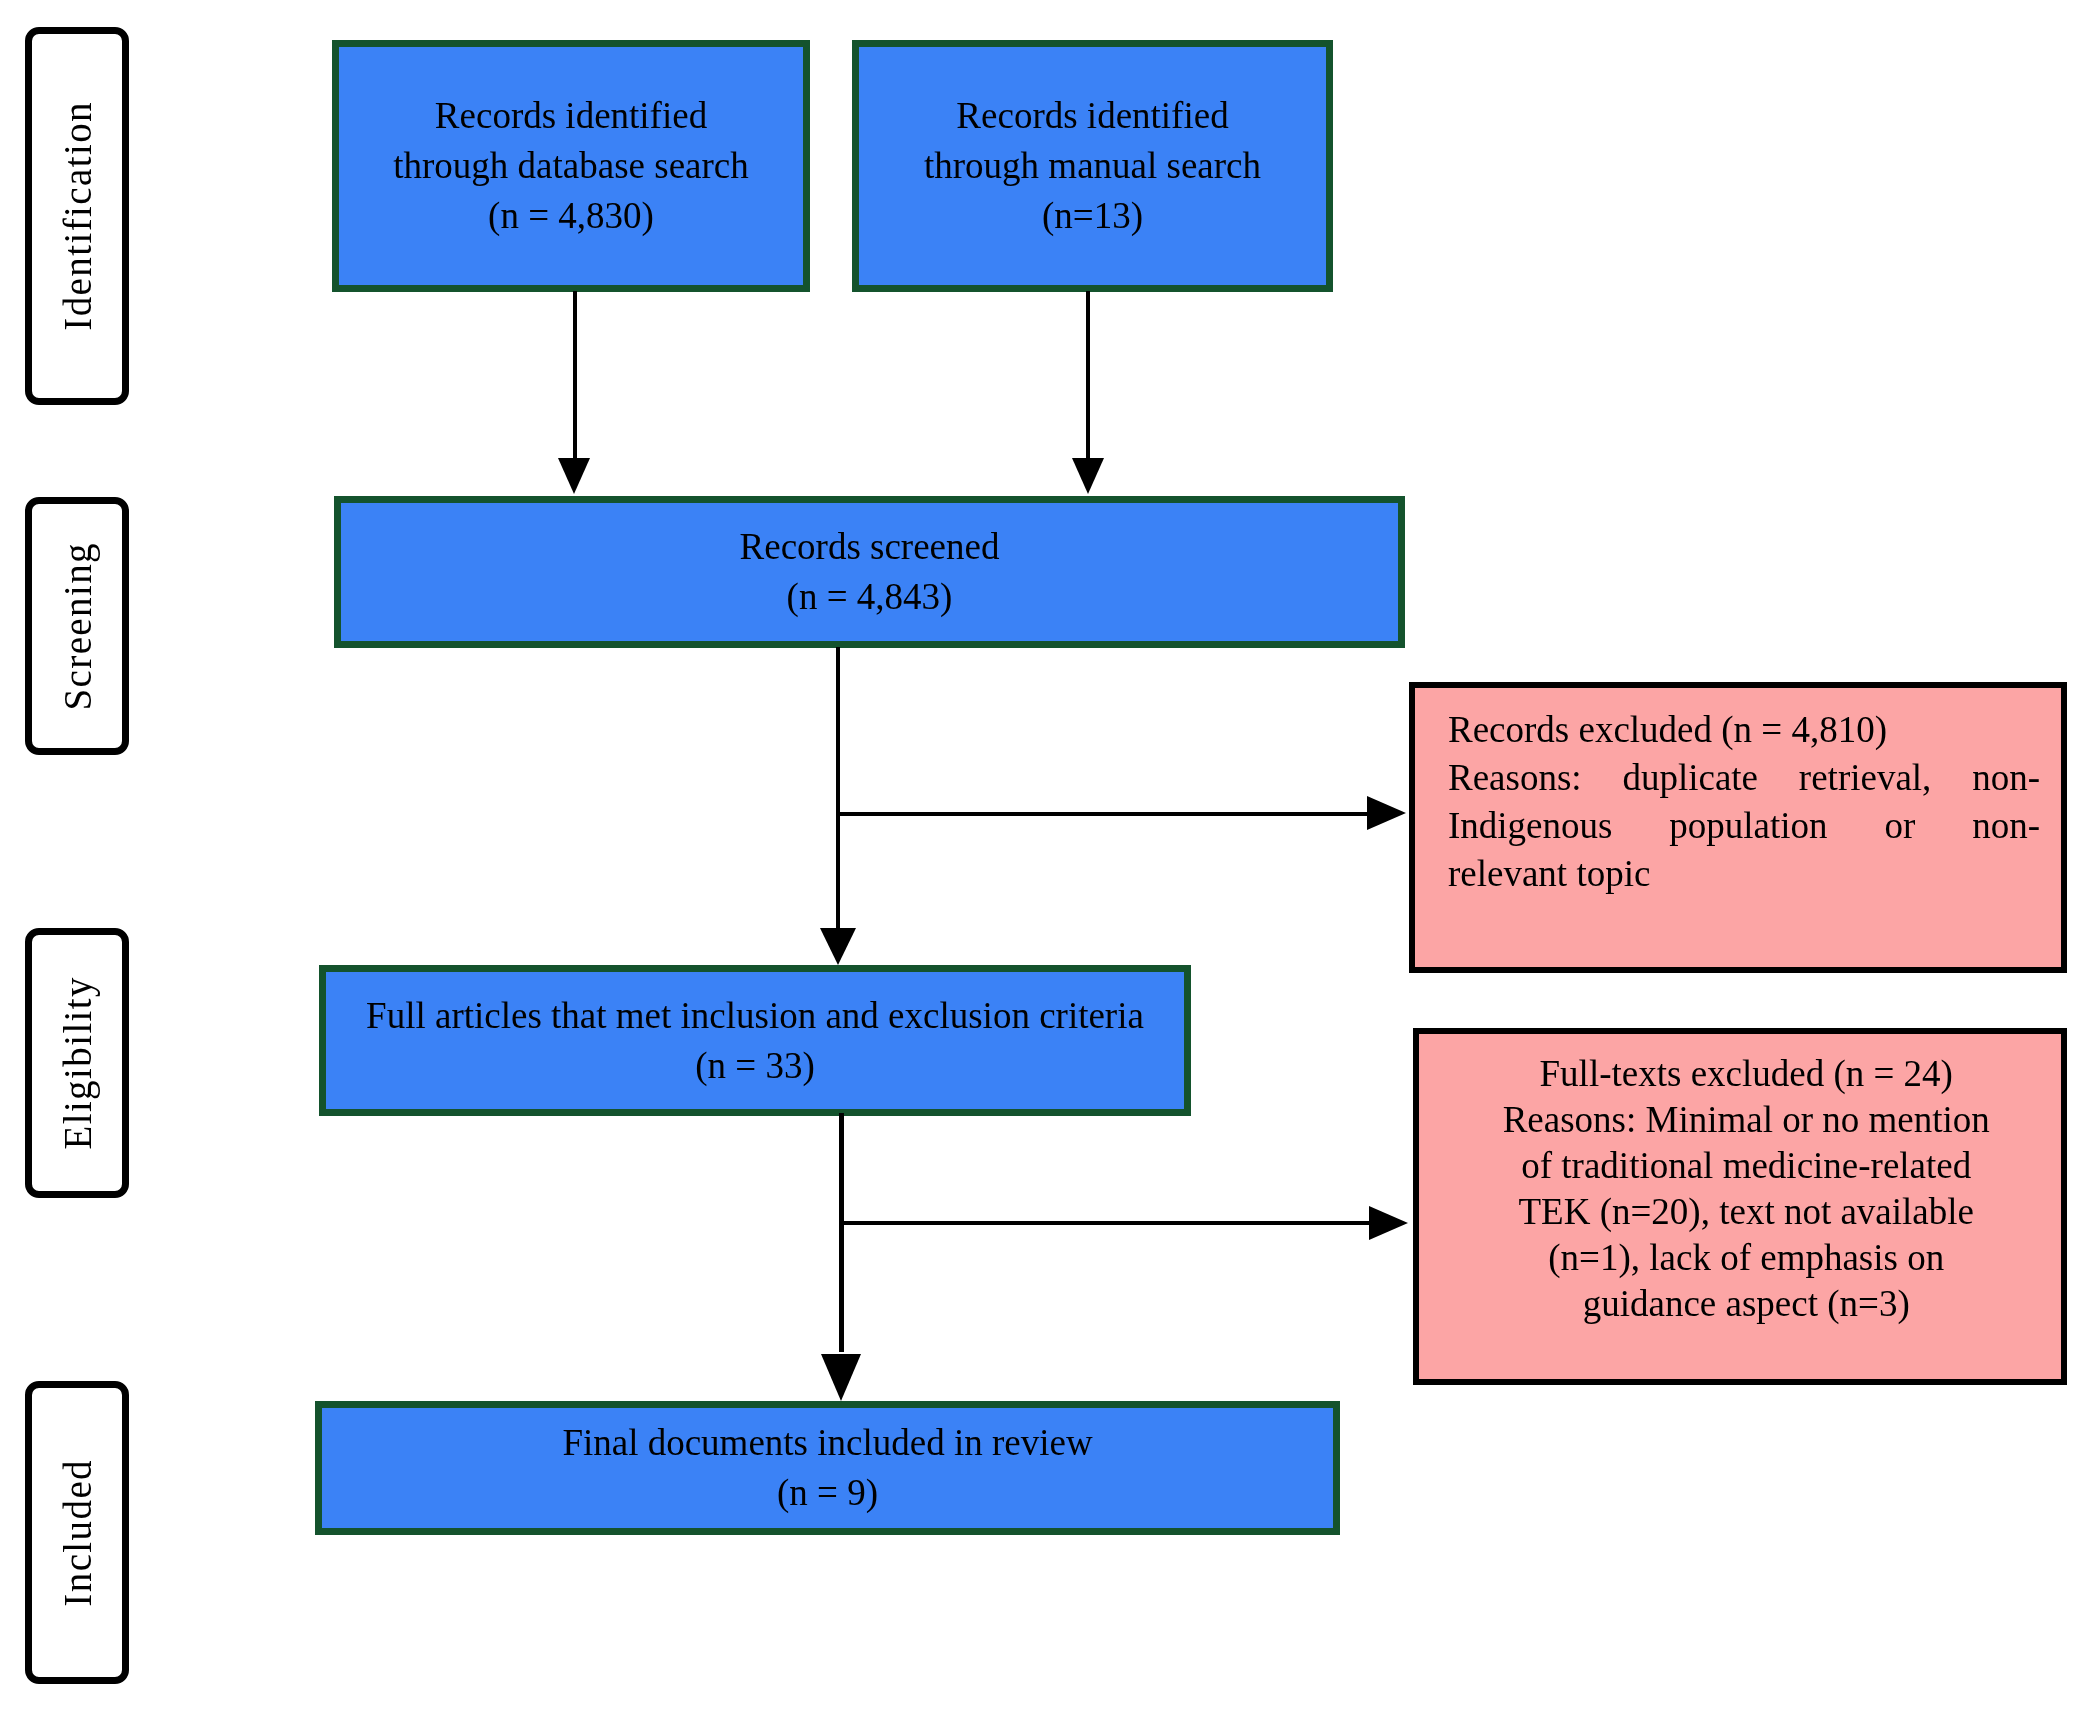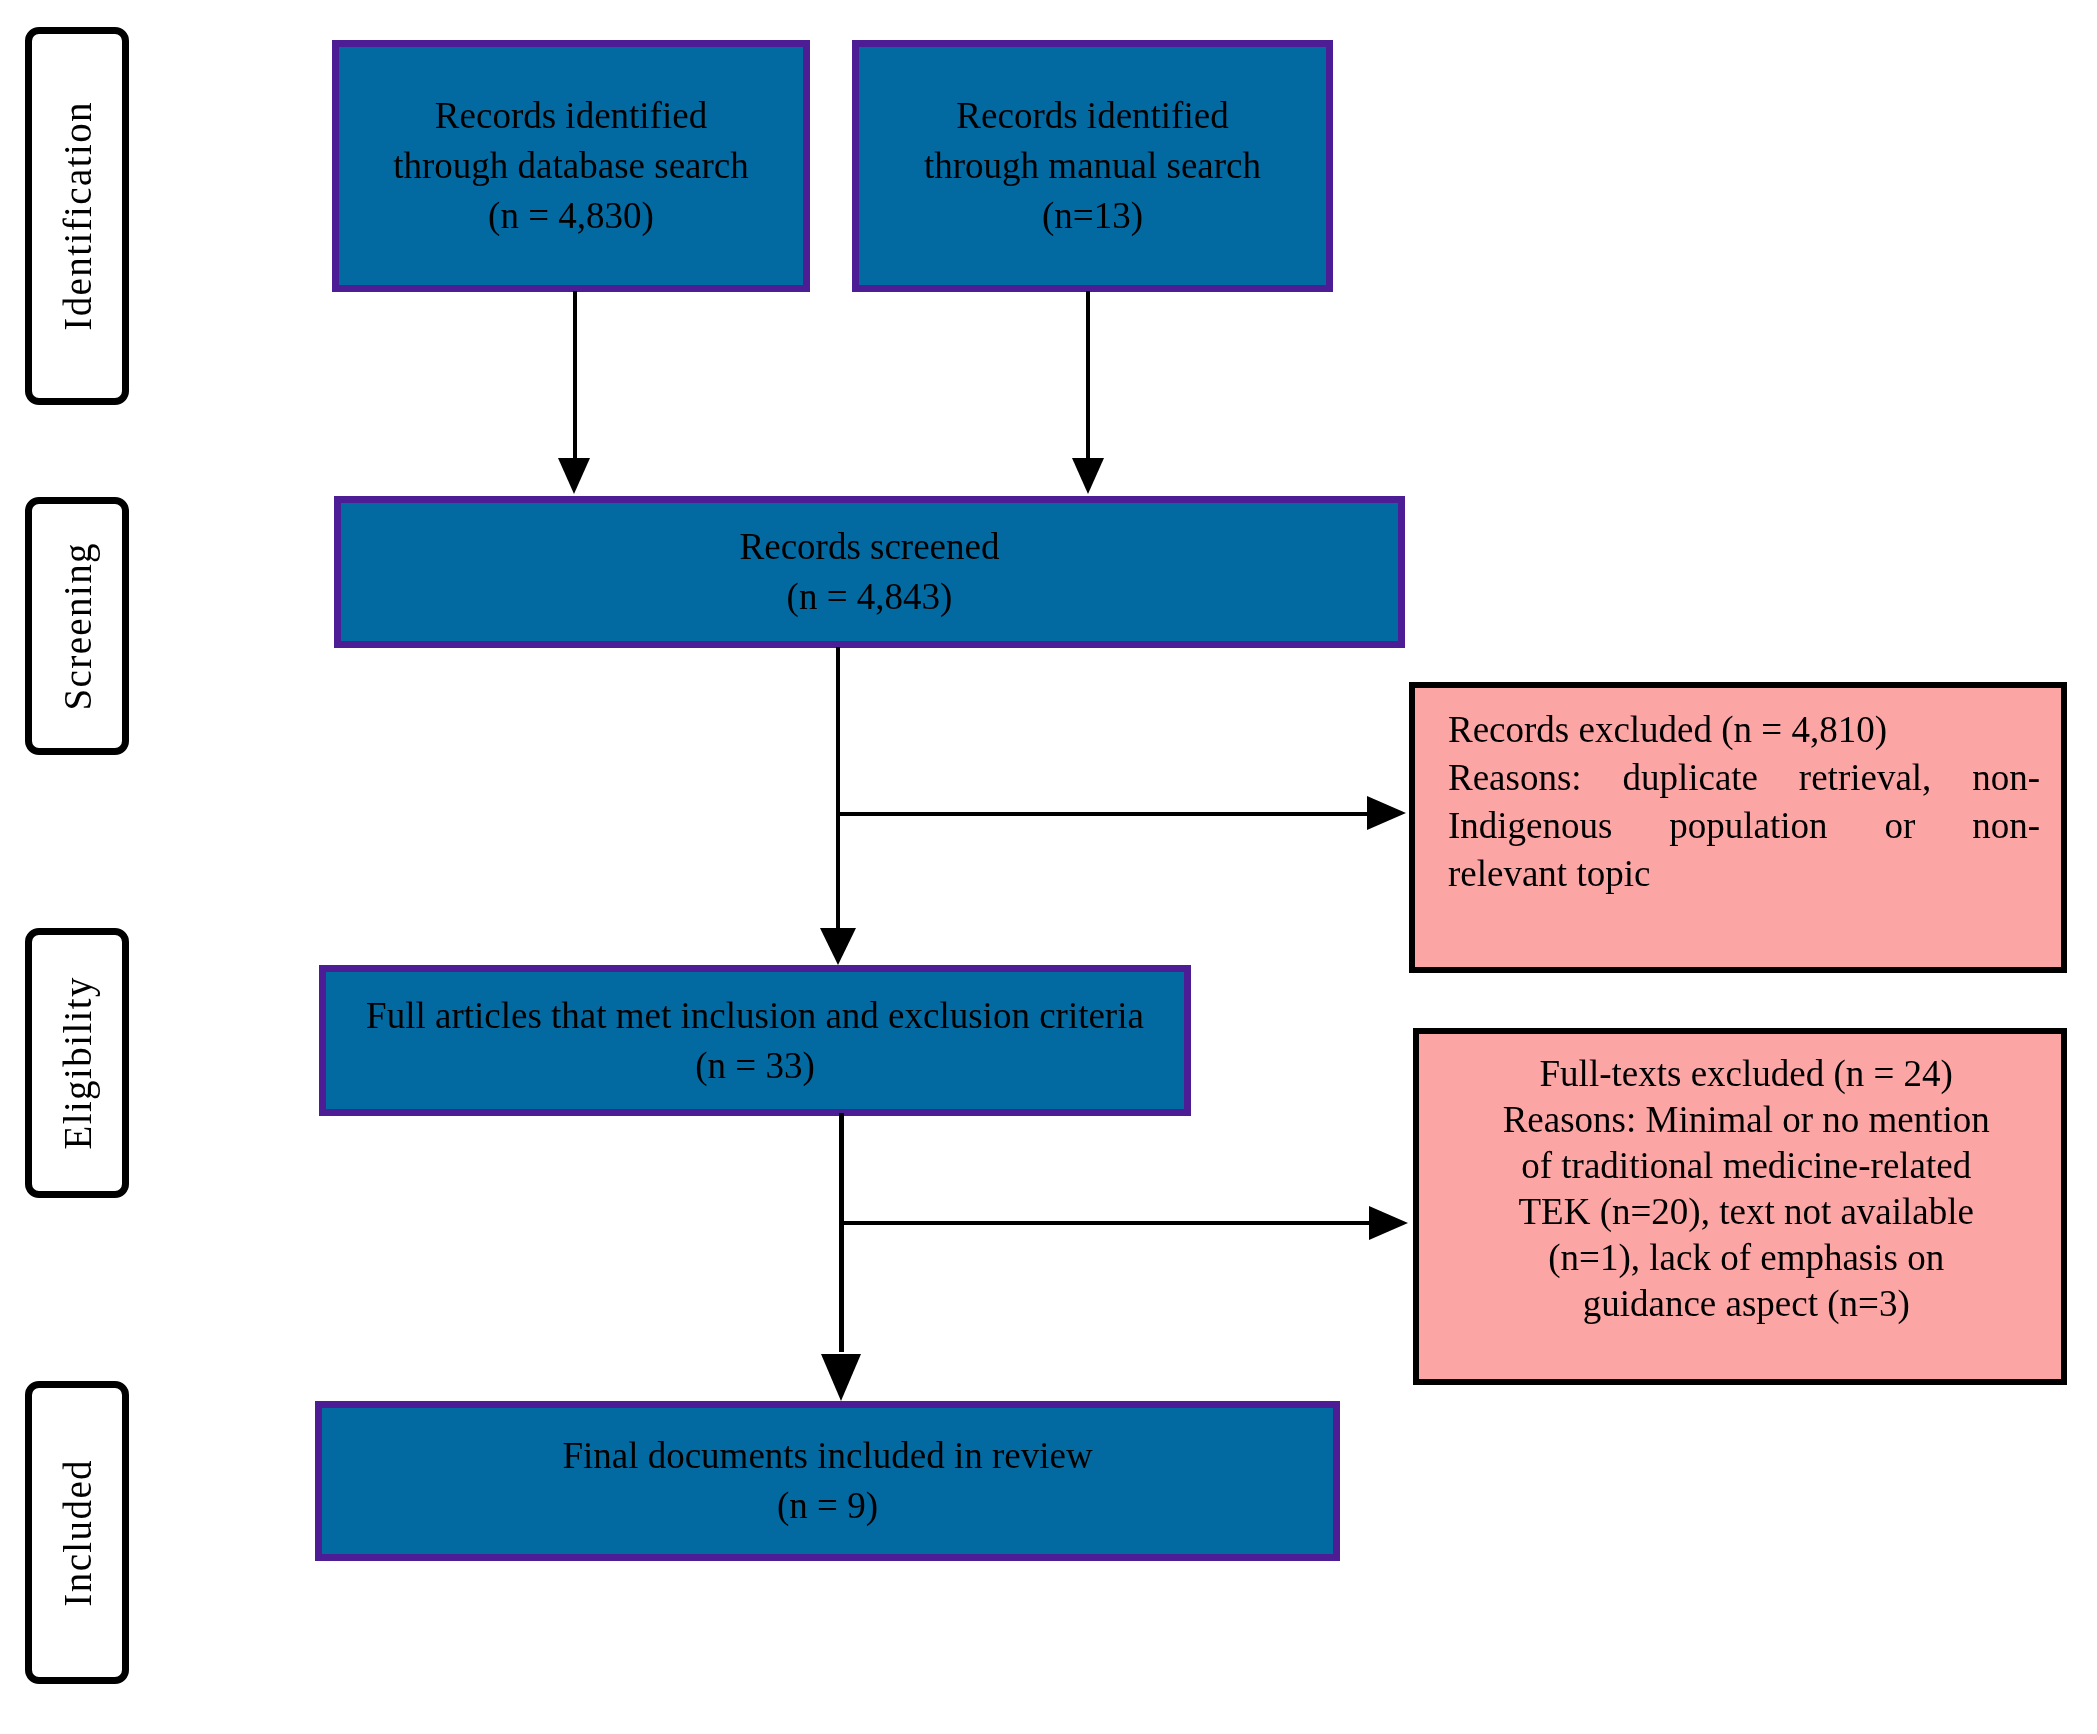--- a/index.html
+++ b/index.html
@@ -38,36 +38,36 @@
     white-space: nowrap;
   }
   #phase-identification { top: 27px;   height: 378px; }
   #phase-screening      { top: 497px;  height: 258px; }
   #phase-eligibility    { top: 928px; height: 270px; }
   #phase-included       { top: 1381px; height: 303px; }
 
   
   .flow-box {
     position: absolute;
-    border: 7px solid #4c1d95;
-    background: #0369a1;
+    border: 7px solid #14532d;
+    background: #3b82f6;
     box-sizing: border-box;
     display: flex;
     flex-direction: column;
     align-items: center;
     justify-content: center;
     text-align: center;
     font-size: 37px;
     line-height: 50px;
   }
   #box-db-search      { left: 332px;  top: 40px;   width: 478px;  height: 252px; }
   #box-manual-search  { left: 852px; top: 40px;   width: 481px;  height: 252px; }
   #box-screened       { left: 334px;  top: 496px;  width: 1071px; height: 152px; }
   #box-full-articles  { left: 319px;  top: 965px; width: 872px; height: 151px; }
-  #box-final-included { left: 315px;  top: 1401px; width: 1025px; height: 160px; }
+  #box-final-included { left: 315px;  top: 1401px; width: 1025px; height: 134px; }
 
   
   .excl-box {
     position: absolute;
     border: 6.2px solid #000000;
     background: #fca5a5;
     box-sizing: border-box;
     font-size: 37px;
     line-height: 48px;
     text-align: left;

